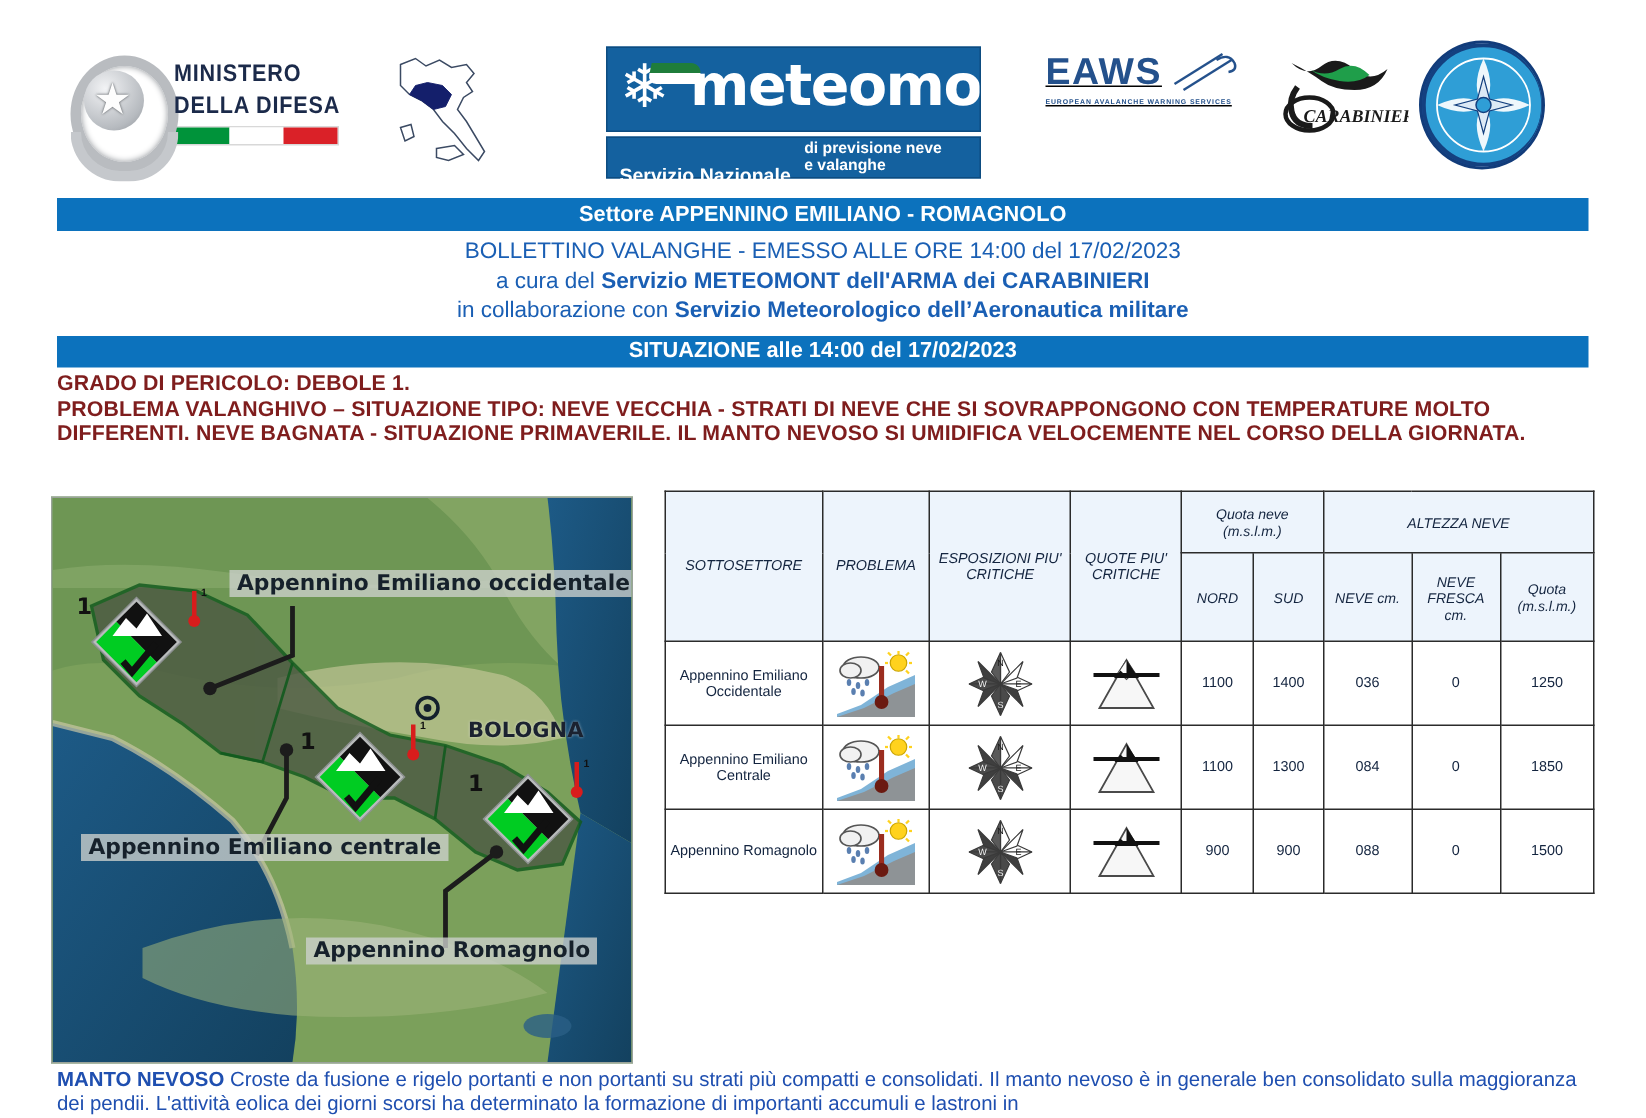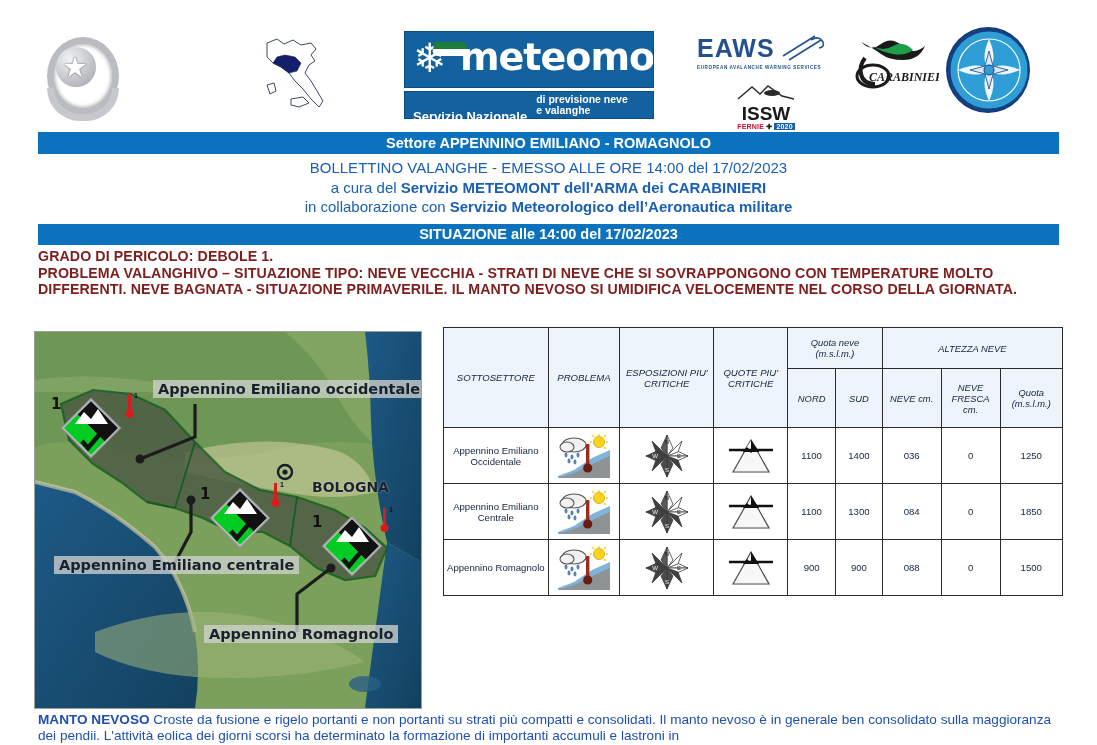--- a/index.html
+++ b/index.html
@@ -77,21 +77,21 @@
     letter-spacing:-1px;font-family:"DejaVu Sans", sans-serif;
   }
   .mm-bot{
     background:#14619f;width:248px;height:26px;margin-top:3px;
     display:flex;align-items:center;border:1px solid #0d4c80;
   }
   .mm-sn{color:#fff;font-weight:bold;font-size:13px;padding-left:8px;margin-top:23px;}
   .mm-prev{color:#fff;font-weight:bold;font-size:10.5px;line-height:11px;padding-left:9px;}
 
   
-  .eaws{left:697px;top:34px;width:128px;height:48px;flex-direction:column;align-items:center;}
+  .eaws{left:697px;top:34px;width:128px;height:48px;flex-direction:column;align-items:center;text-decoration:underline;}
   .eaws-word{font-size:25px;font-weight:bold;color:#24518c;letter-spacing:1px;font-family:"Liberation Sans",sans-serif;}
   .eaws-sub{font-size:4.6px;color:#24518c;letter-spacing:.6px;margin-top:2px;font-weight:bold;}
   .eaws-swoosh{position:absolute;right:-2px;top:0px;}
   .issw{left:722px;top:84px;width:88px;height:38px;flex-direction:column;align-items:center;}
   .issw-word{font-size:19px;font-weight:bold;color:#1a1a1a;letter-spacing:0px;line-height:19px;}
   .issw-sub{font-size:7px;font-weight:bold;color:#1a1a1a;letter-spacing:.2px;}
   .issw-sub b{color:#c8102e;}
   .issw-sub .yr{background:#1a5fa8;color:#fff;padding:0 2px;}
 
   
@@ -190,20 +190,29 @@
 
 <div class="page">
 
   <div class="logobar">
 
     <div class="logo mindif">
       <div class="emblem">
         <div class="wreath"></div>
         <div class="gear"></div>
         <div class="star">★</div>
+      </div>
+      <div class="mindif-txt">
+        <div class="l1">MINISTERO</div>
+        <div class="l2">DELLA DIFESA</div>
+        <div class="tricolore">
+          <i class="g"></i>
+            <i class="w"></i>
+            <i class="r"></i>
+        </div>
       </div>
     </div>
 
     <div class="logo italy">
       <svg width="82" height="78" viewBox="0 0 82 78">
         <path d="M14 10 L24 6 L31 11 L40 7 L48 12 L58 10 L63 16 L58 22 L62 28 L56 32 L52 40 L58 48 L64 58 L70 68 L66 74 L58 66 L50 56 L42 48 L36 40 L28 34 L20 30 L14 24 Z" fill="#ffffff" stroke="#3b4a63" stroke-width="1"></path>
         <path d="M20 30 L28 34 L36 40 L44 38 L48 30 L42 24 L32 22 L24 24 Z" fill="#141f6b" stroke="#141f6b" stroke-width=".6"></path>
         <path d="M14 52 L21 50 L23 58 L17 61 Z" fill="#fff" stroke="#3b4a63" stroke-width="1"></path>
         <path d="M38 66 L50 64 L56 70 L46 74 L38 72 Z" fill="#fff" stroke="#3b4a63" stroke-width="1"></path>
       </svg>
@@ -231,32 +240,20 @@
         <span class="eaws-word">EAWS</span>
         <svg class="eaws-swoosh" width="46" height="30" viewBox="0 0 46 30">
           <path d="M2 22 L34 2" stroke="#24518c" stroke-width="1.6" fill="none"></path>
           <path d="M8 26 L40 6" stroke="#24518c" stroke-width="1.6" fill="none"></path>
           <path d="M30 6 q8 -5 12 2 q2 5 -4 6" stroke="#24518c" stroke-width="1.6" fill="none"></path>
         </svg>
         <div class="eaws-sub">EUROPEAN AVALANCHE WARNING SERVICES</div>
       </div>
     </div>
 
-    <div class="logo issw">
-      <div style="text-align:center;">
-        <svg width="64" height="16" viewBox="0 0 64 16">
-          <path d="M4 15 L18 3 L26 10 L34 2 L48 12 L60 15" stroke="#2a2a2a" stroke-width="1.4" fill="none"></path>
-          <ellipse cx="38" cy="9" rx="8" ry="3" fill="#2a2a2a"></ellipse>
-        </svg>
-        <div class="issw-word">ISSW</div>
-        <div class="issw-sub">
-          <b>FERNIE</b><span>&nbsp;✚&nbsp;</span><span class="yr">2020</span>
-        </div>
-      </div>
-    </div>
 
     <div class="logo carab">
       <svg width="96" height="72" viewBox="0 0 96 72">
         <path d="M18 6 q10 10 20 2 q10 -8 22 2 q10 10 22 0 q-6 14 -22 14 q-14 0 -22 -6 q-8 -6 -20 -12 Z" fill="#1a1a1a"></path>
         <path d="M30 10 q10 6 20 0 q10 -6 20 4 q-8 6 -20 4 q-12 -2 -20 -8 Z" fill="#1f9e4a"></path>
         <path d="M22 22 q-6 8 -4 16 q2 10 14 10" stroke="#1a1a1a" stroke-width="4" fill="none"></path>
         <ellipse cx="30" cy="40" rx="16" ry="11" fill="none" stroke="#1a1a1a" stroke-width="3"></ellipse>
         <text x="26" y="45" font-family="Liberation Serif, serif" font-style="italic" font-size="12" font-weight="bold" fill="#1a1a1a">CARABINIERI</text>
       </svg>
     </div>

